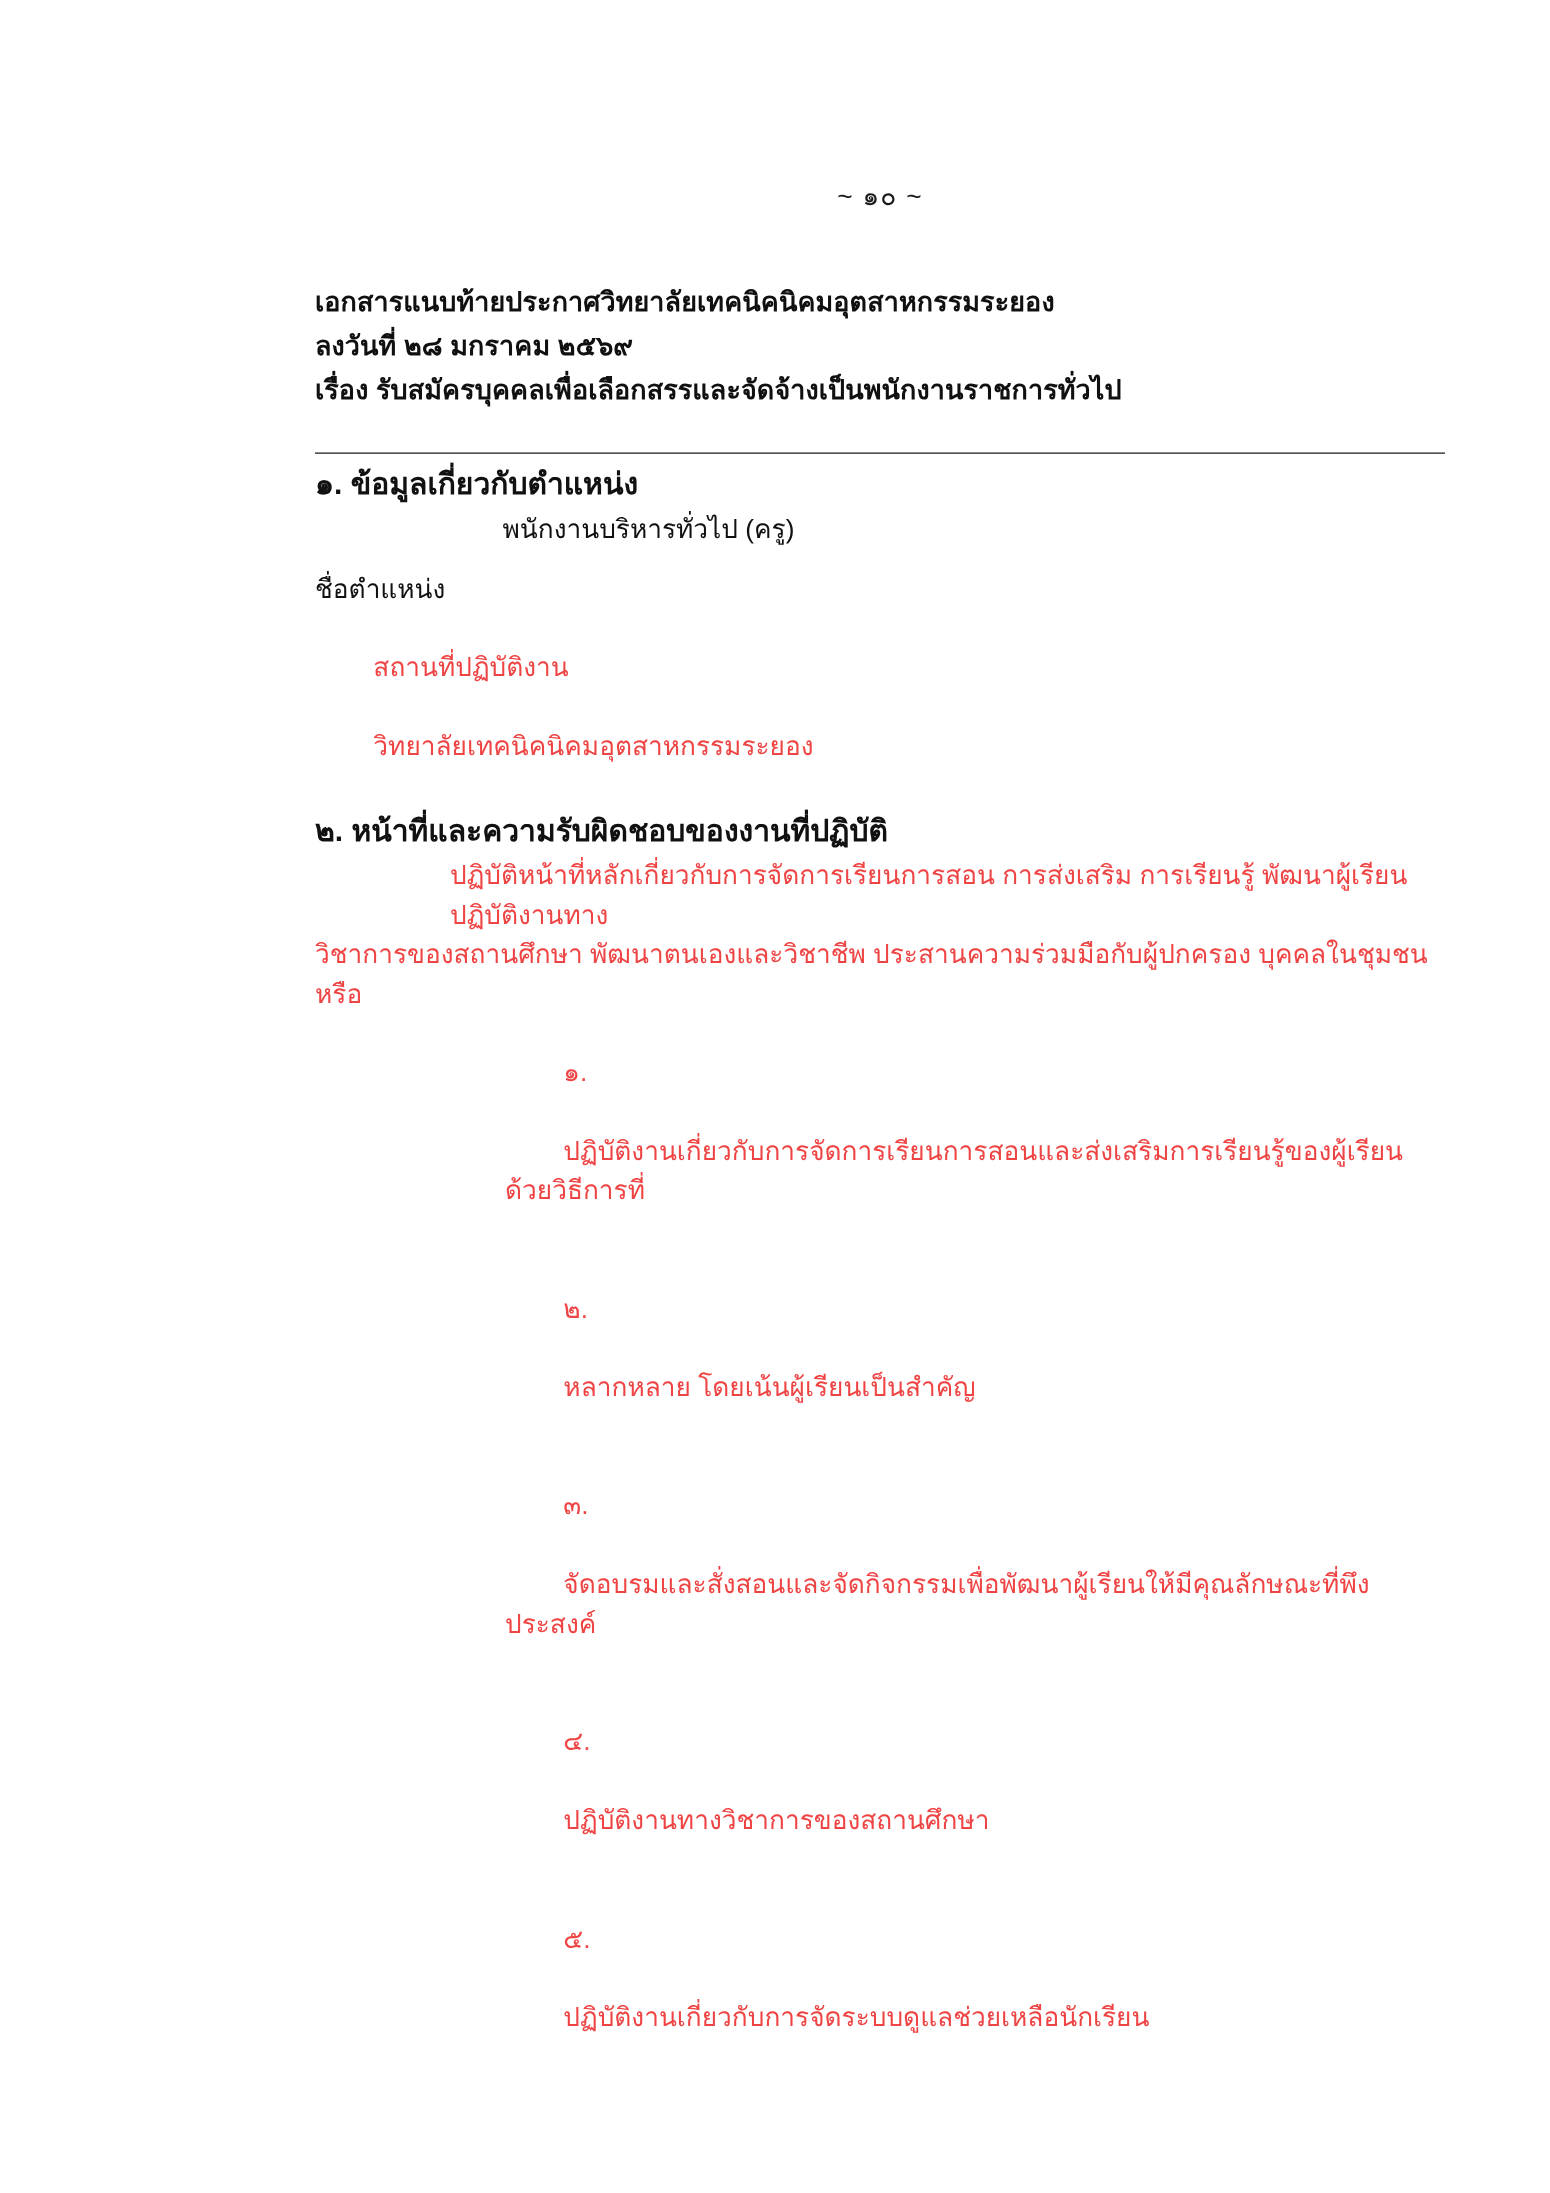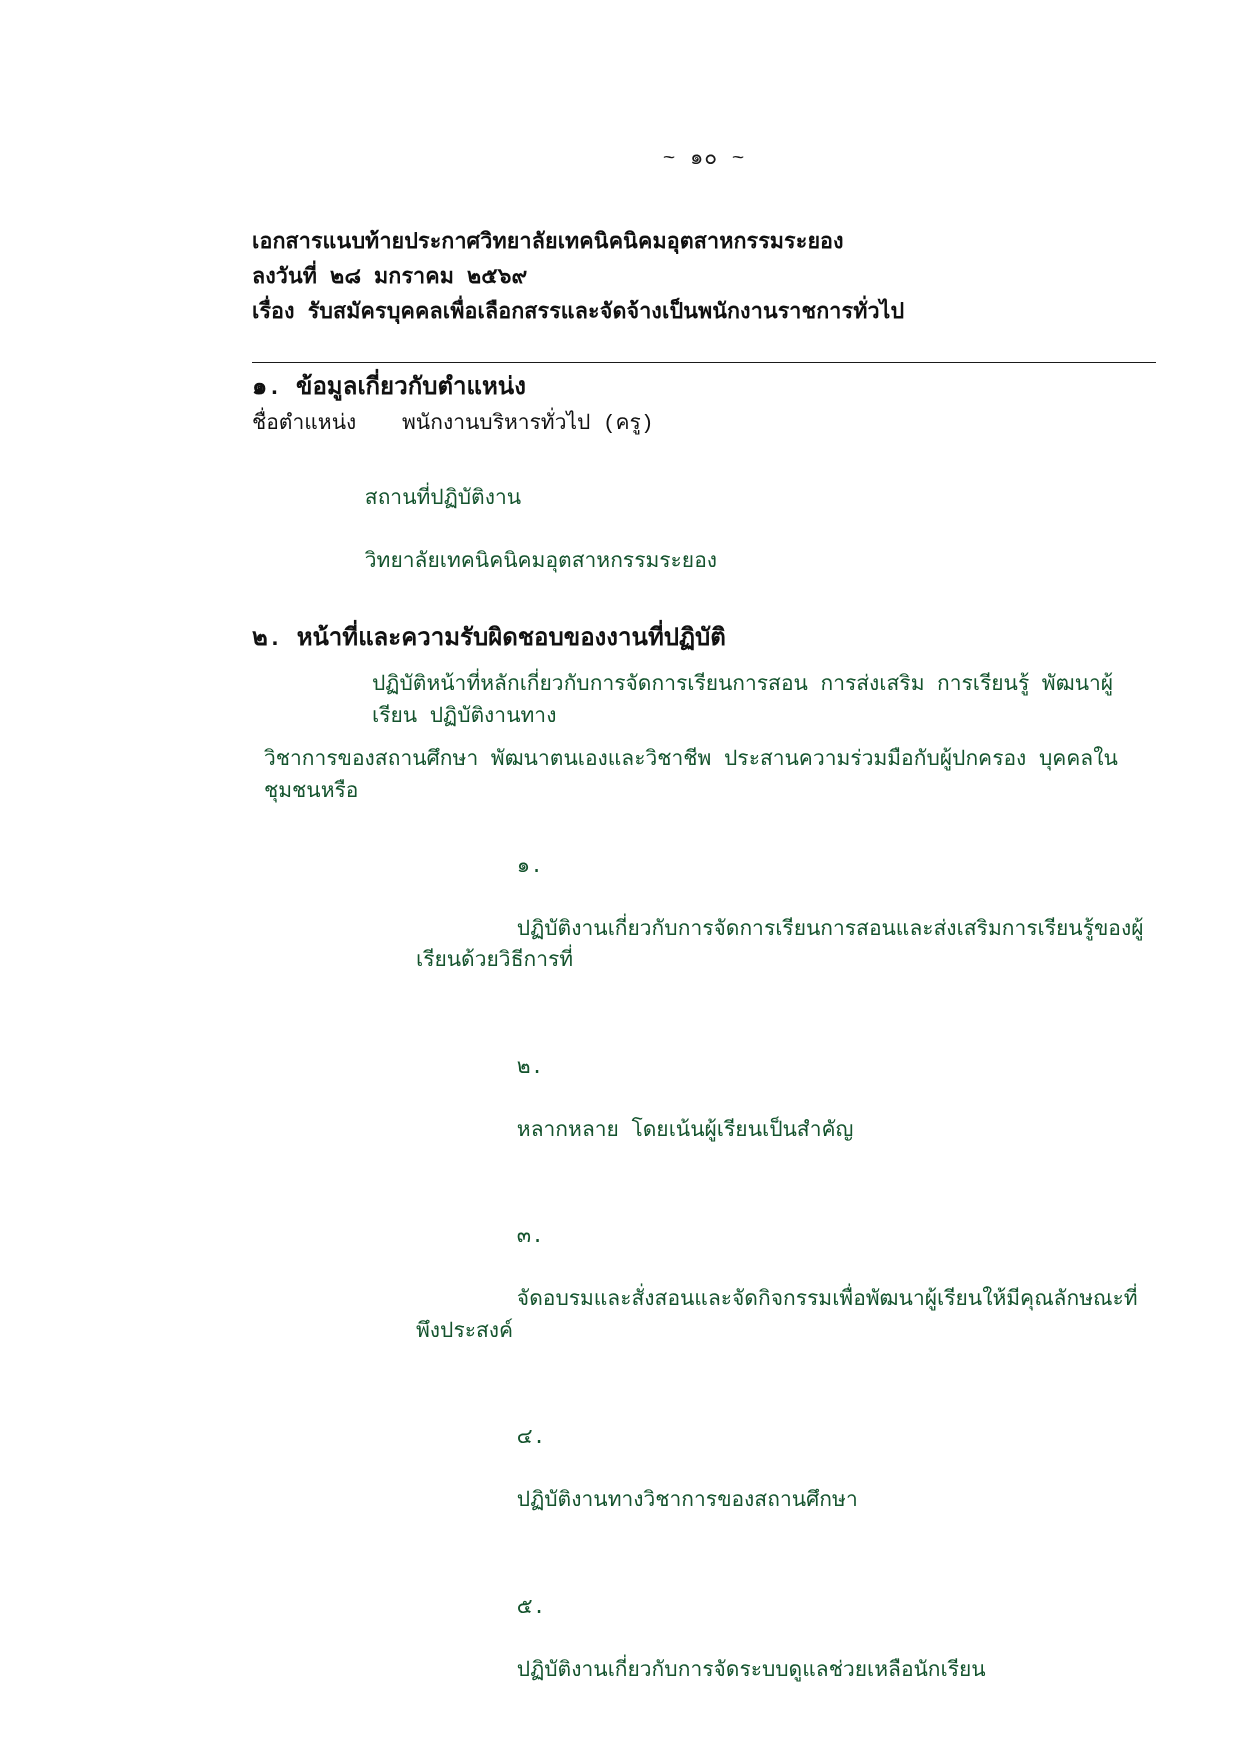--- a/index.html
+++ b/index.html
@@ -6,21 +6,21 @@
     margin: 0;
     padding: 0;
     background: #ffffff;
   }
   .page {
     position: relative;
     width: 1072px;
     height: 1754px;
     background: #ffffff;
     margin: 0 auto;
-    font-family: Liberation Mono, monospace;
+    font-family: Liberation Sans, sans-serif;
     color: #111111;
     overflow: hidden;
   }
   .content {
     position: absolute;
     left: 168px;
     top: 0;
     width: 904px;
   }
   .page-number {
@@ -49,30 +49,30 @@
   .sec-head {
     font-size: 24px;
     font-weight: bold;
     margin-top: 3px;
     margin-bottom: 1px;
     line-height: 1.52;
   }
   .ln {
     font-size: 21px;
     line-height: 1.5;
-    color: #14532d;
+    color: #ef4444;
     white-space: pre-wrap;
-    margin: 12px;
+    margin: 0;
   }
   .kv {
     display: flex;
     font-size: 21px;
     line-height: 1.5;
   }
-  .kv .k { width: 150px; flex: 0 0 150px; }
+  .kv .k { width: 150px; flex: 0 0 150px; margin-top: 48px; }
   .kv .v { flex: 1 1 auto; }
   .indent-2 { padding-left: 108px; }
   .indent-3 { padding-left: 160px; }
   .indent-list { padding-left: 152px; }
   .blk { margin-top: 2px; }
 </style>
 </head>
 <body>
 
 <div class="page">

